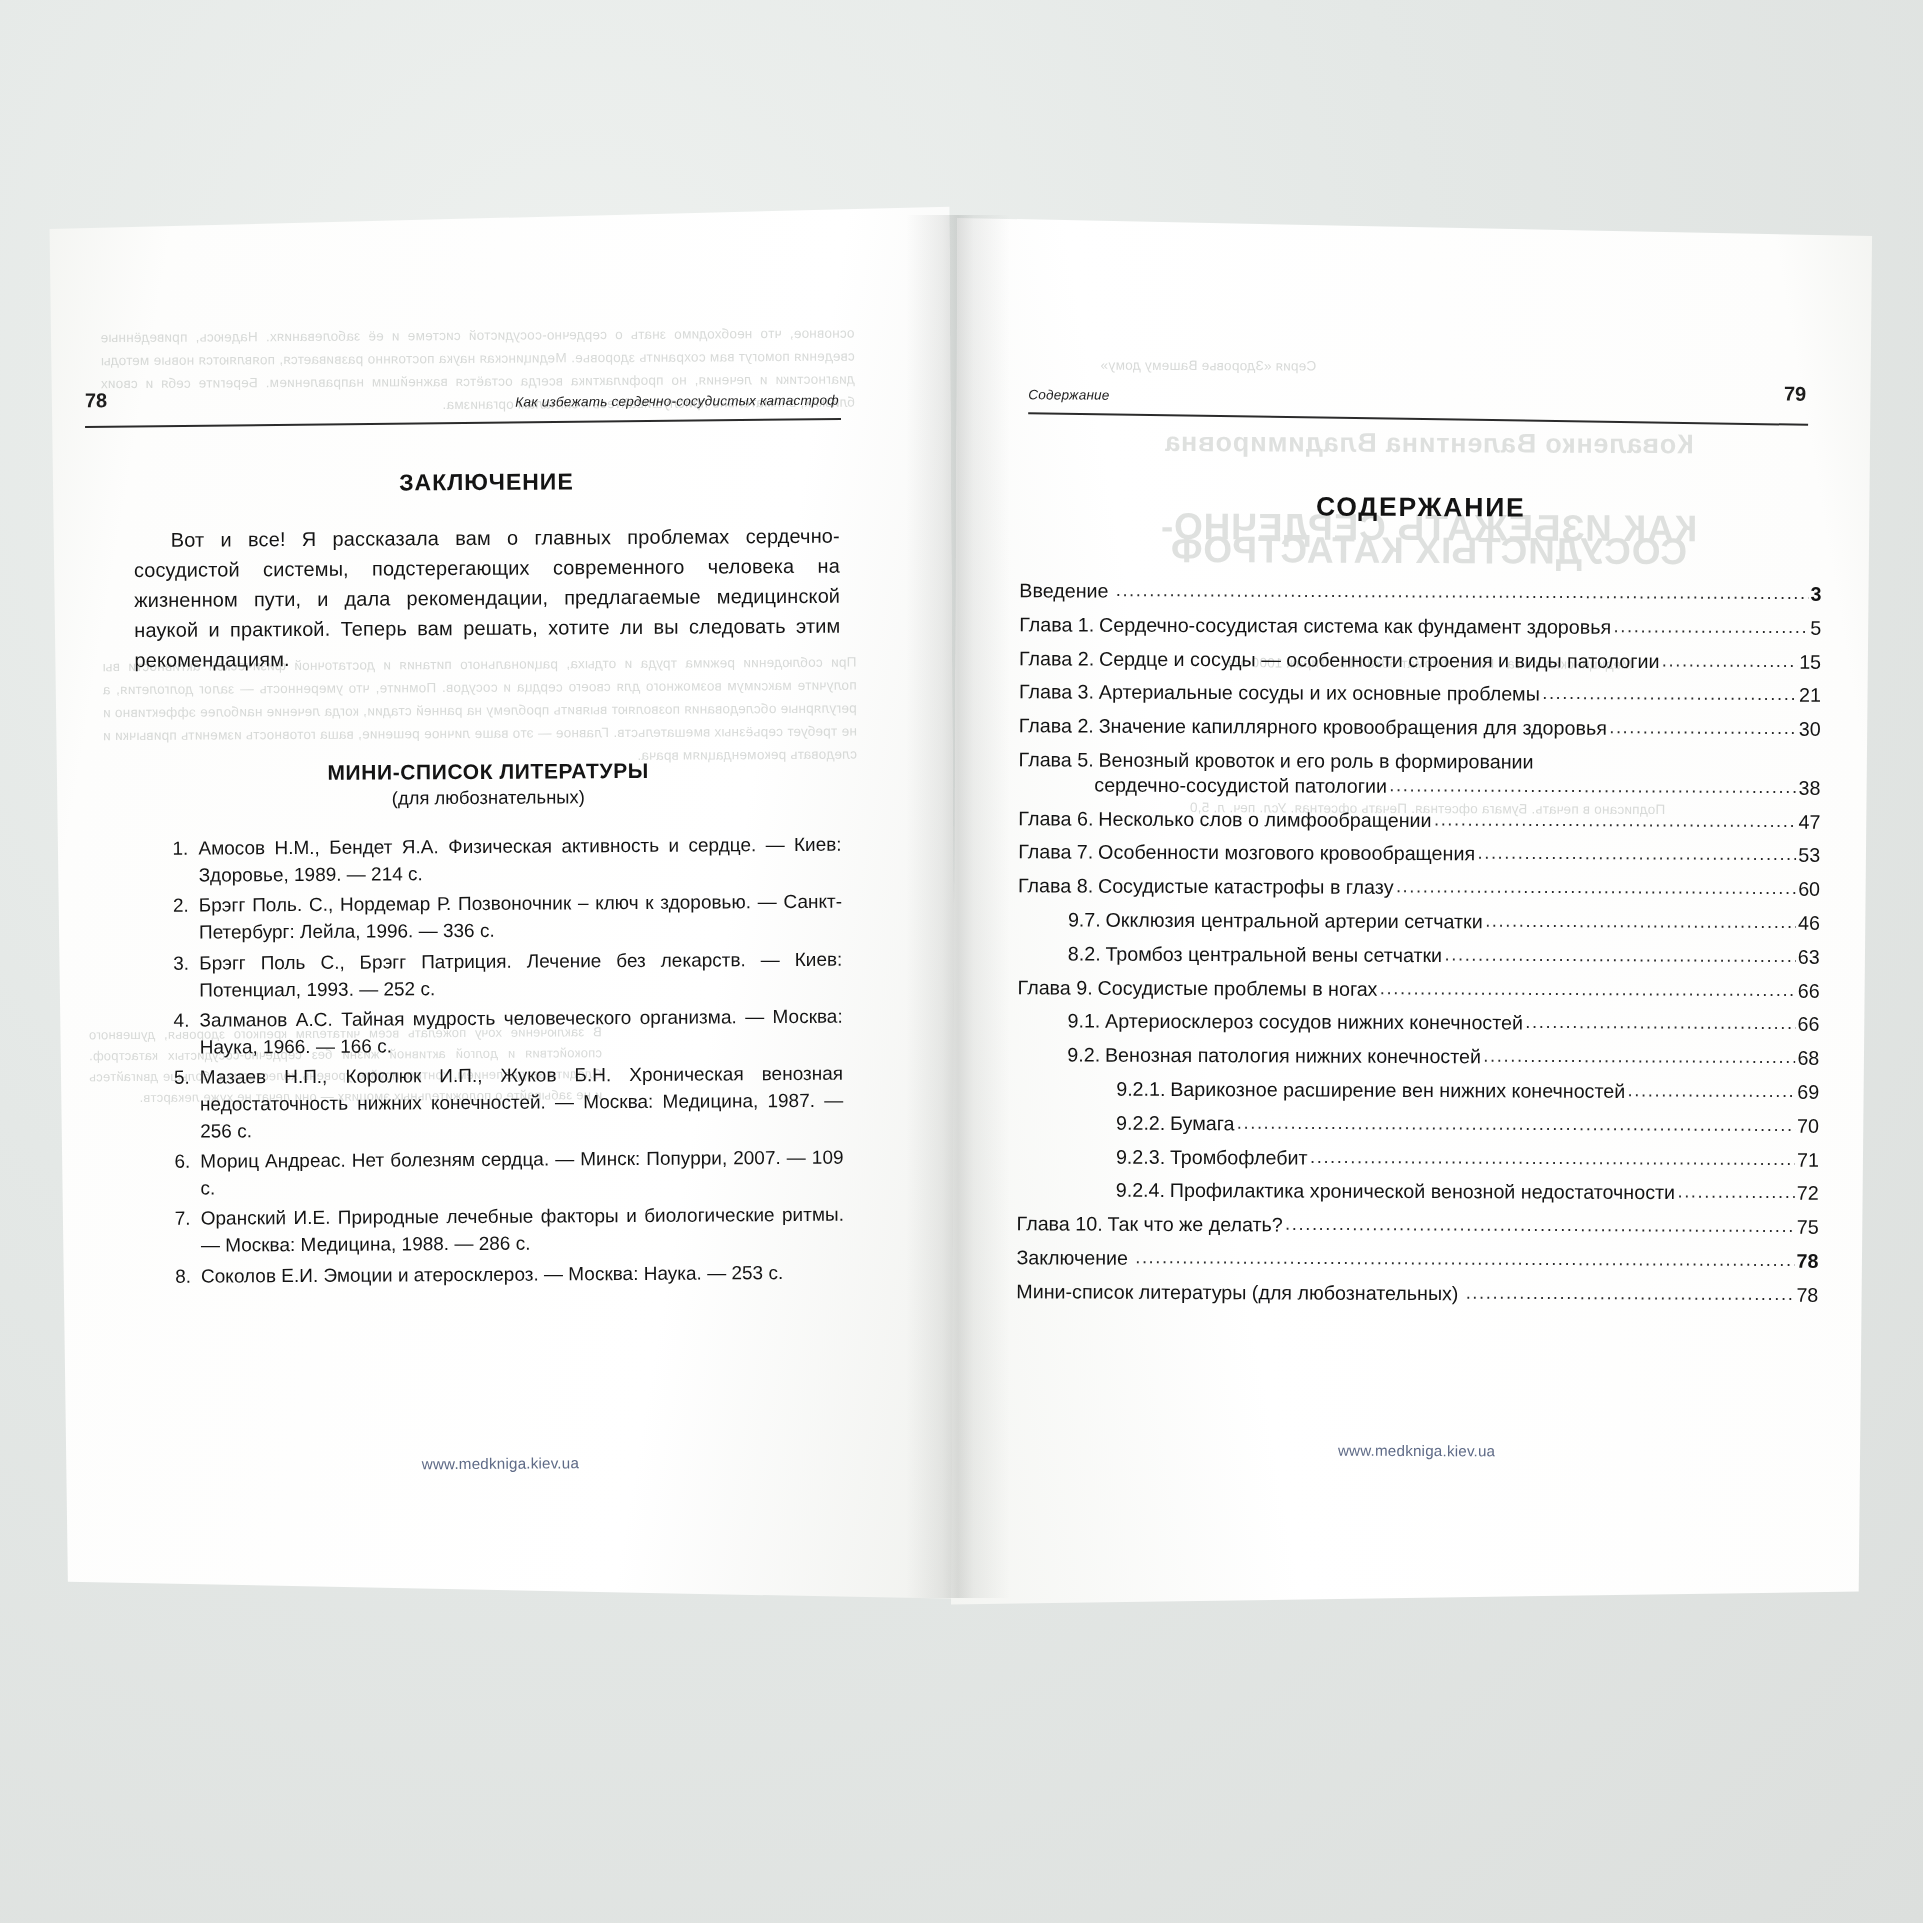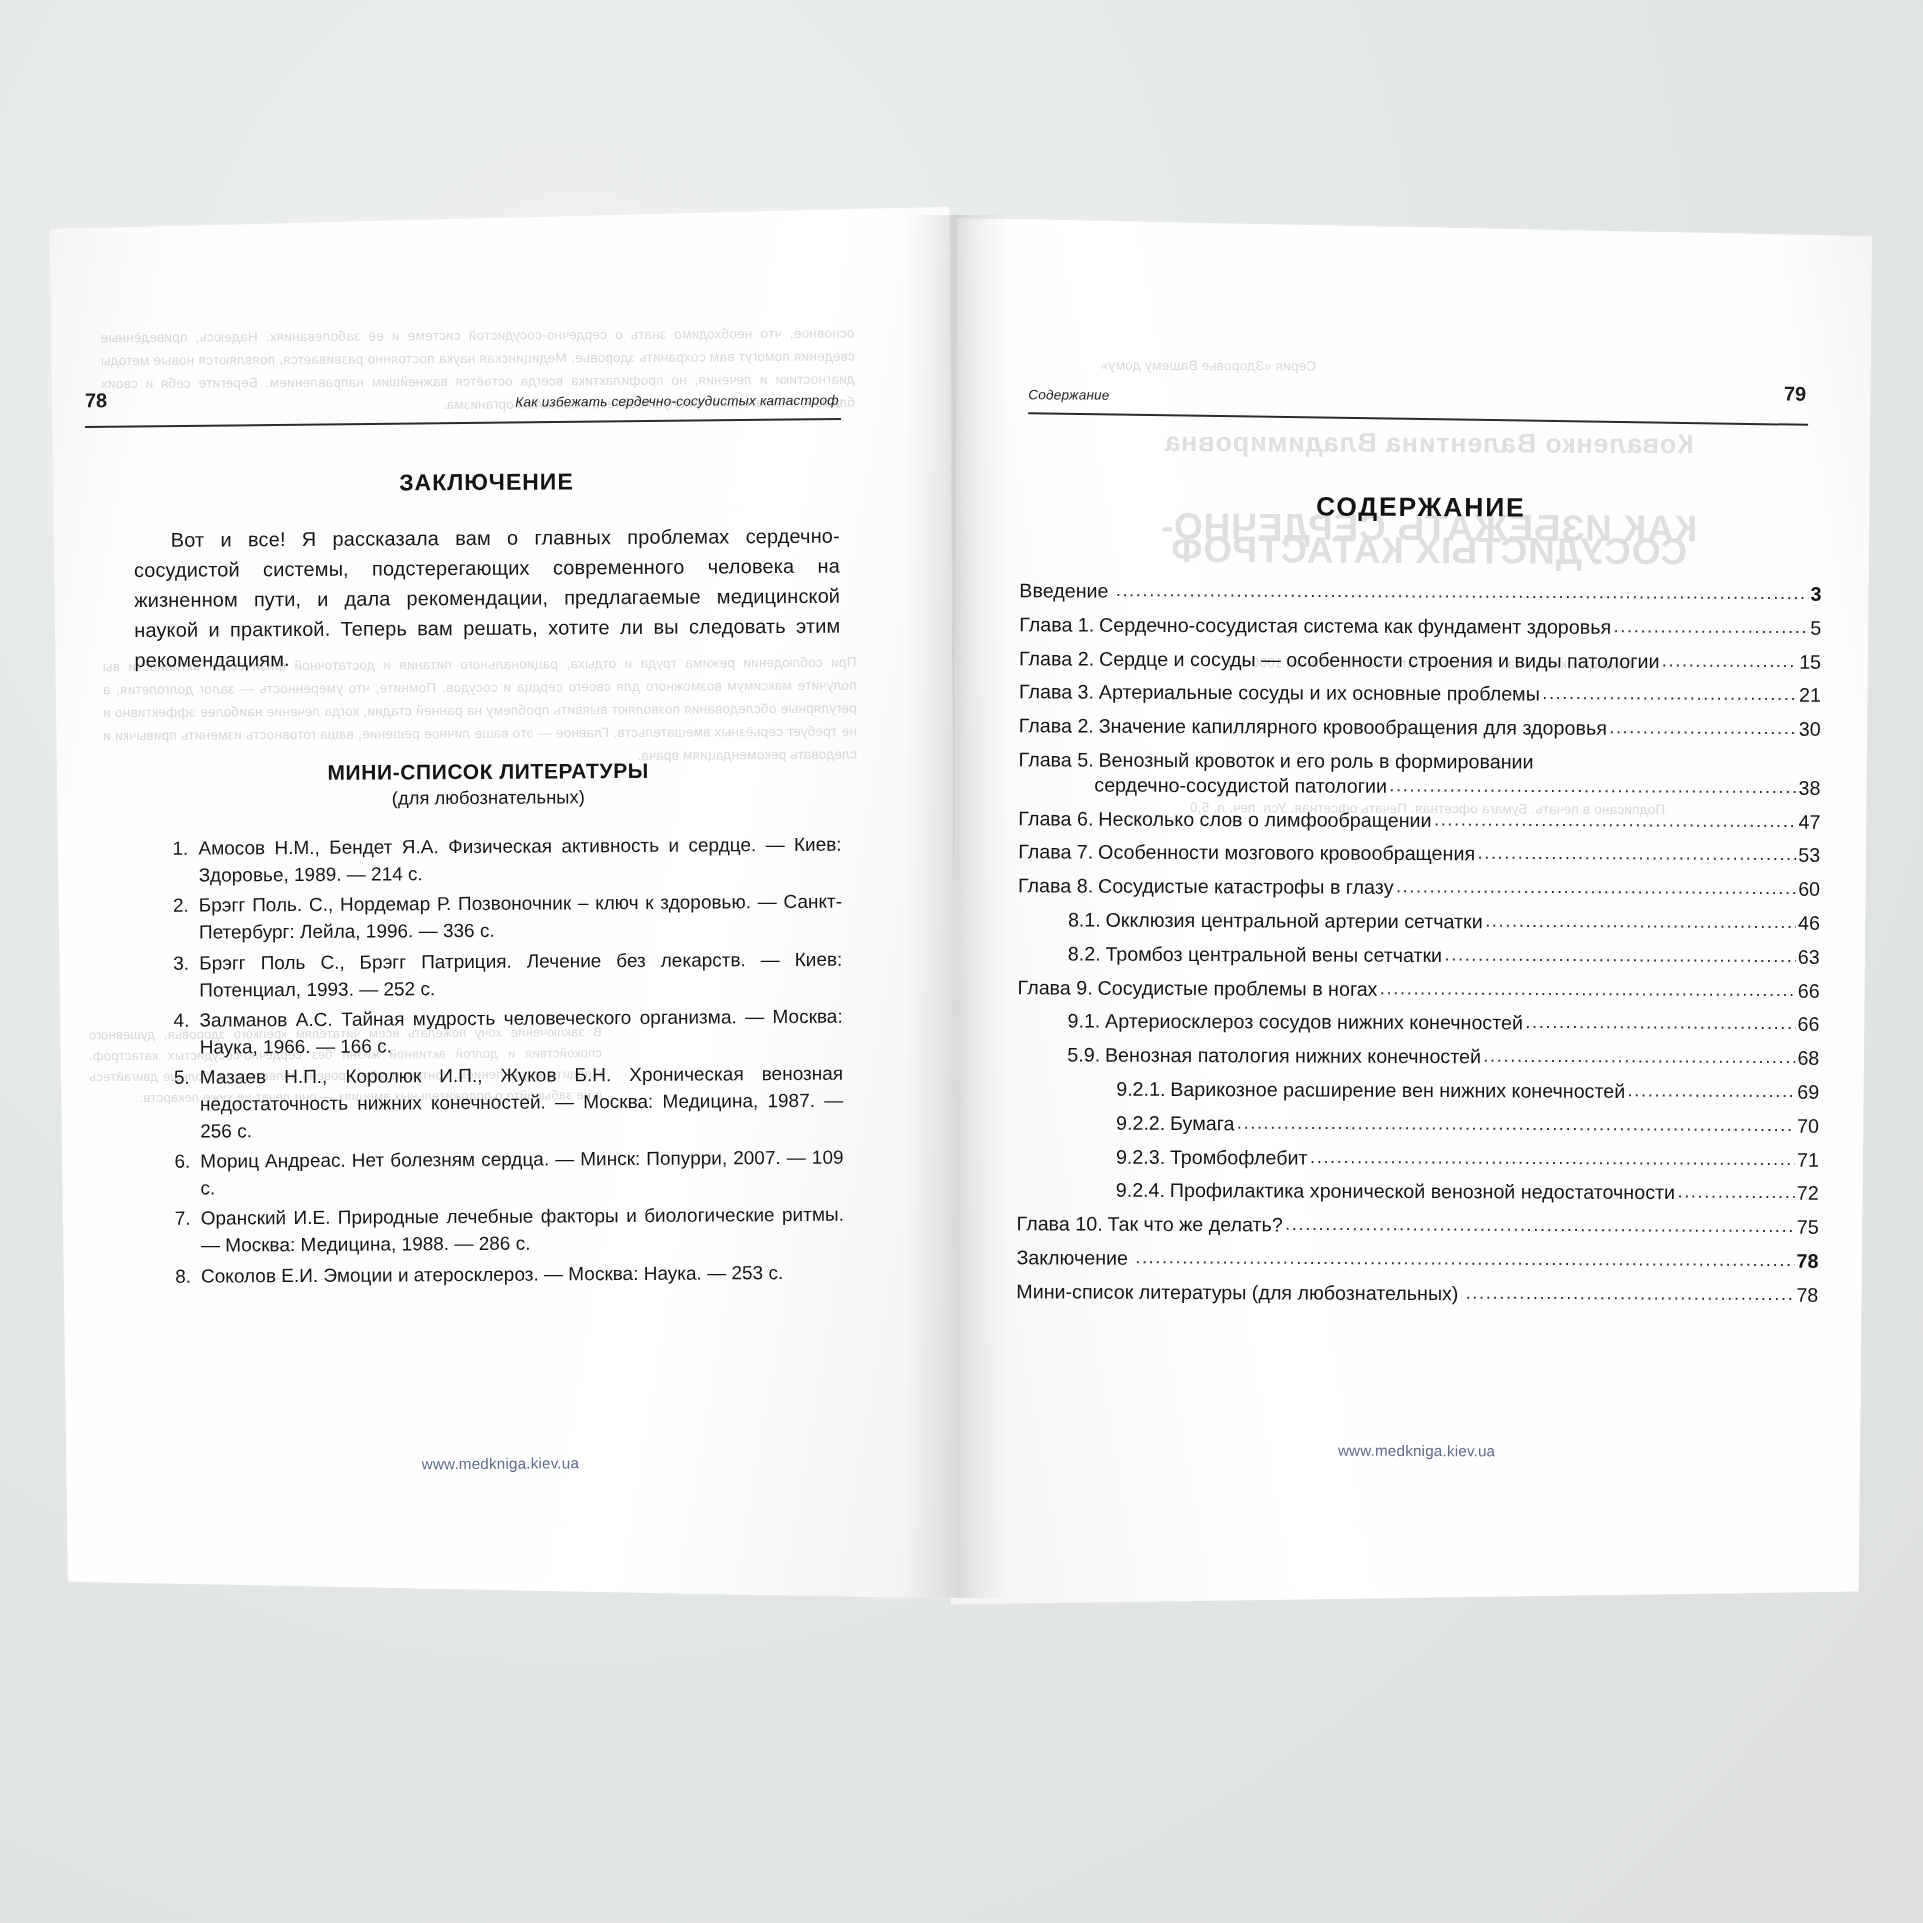--- a/index.html
+++ b/index.html
@@ -365,21 +365,21 @@
             <span class="dots"> ........................................................................................................................</span>
             <span class="pg">53</span>
           </div>
           <div class="toc-row lvl1">
             <span class="lbl">Глава 8.</span>
             <span class="txt">Сосудистые катастрофы в глазу</span>
             <span class="dots"> ........................................................................................................................</span>
             <span class="pg">60</span>
           </div>
           <div class="toc-row lvl2 plain">
-            <span class="lbl">8.1.</span>
+            <span class="lbl">9.7.</span>
             <span class="txt">Окклюзия центральной артерии сетчатки</span>
             <span class="dots"> ........................................................................................................................</span>
             <span class="pg">46</span>
           </div>
           <div class="toc-row lvl2 plain">
             <span class="lbl">8.2.</span>
             <span class="txt">Тромбоз центральной вены сетчатки</span>
             <span class="dots"> ........................................................................................................................</span>
             <span class="pg">63</span>
           </div>
@@ -389,21 +389,21 @@
             <span class="dots"> ........................................................................................................................</span>
             <span class="pg">66</span>
           </div>
           <div class="toc-row lvl2 plain">
             <span class="lbl">9.1.</span>
             <span class="txt">Артериосклероз сосудов нижних конечностей</span>
             <span class="dots"> ........................................................................................................................</span>
             <span class="pg">66</span>
           </div>
           <div class="toc-row lvl2 plain">
-            <span class="lbl">5.9.</span>
+            <span class="lbl">9.2.</span>
             <span class="txt">Венозная патология нижних конечностей</span>
             <span class="dots"> ........................................................................................................................</span>
             <span class="pg">68</span>
           </div>
           <div class="toc-row lvl3 plain">
             <span class="lbl">9.2.1.</span>
             <span class="txt">Варикозное расширение вен нижних конечностей</span>
             <span class="dots"> ........................................................................................................................</span>
             <span class="pg">69</span>
           </div>

